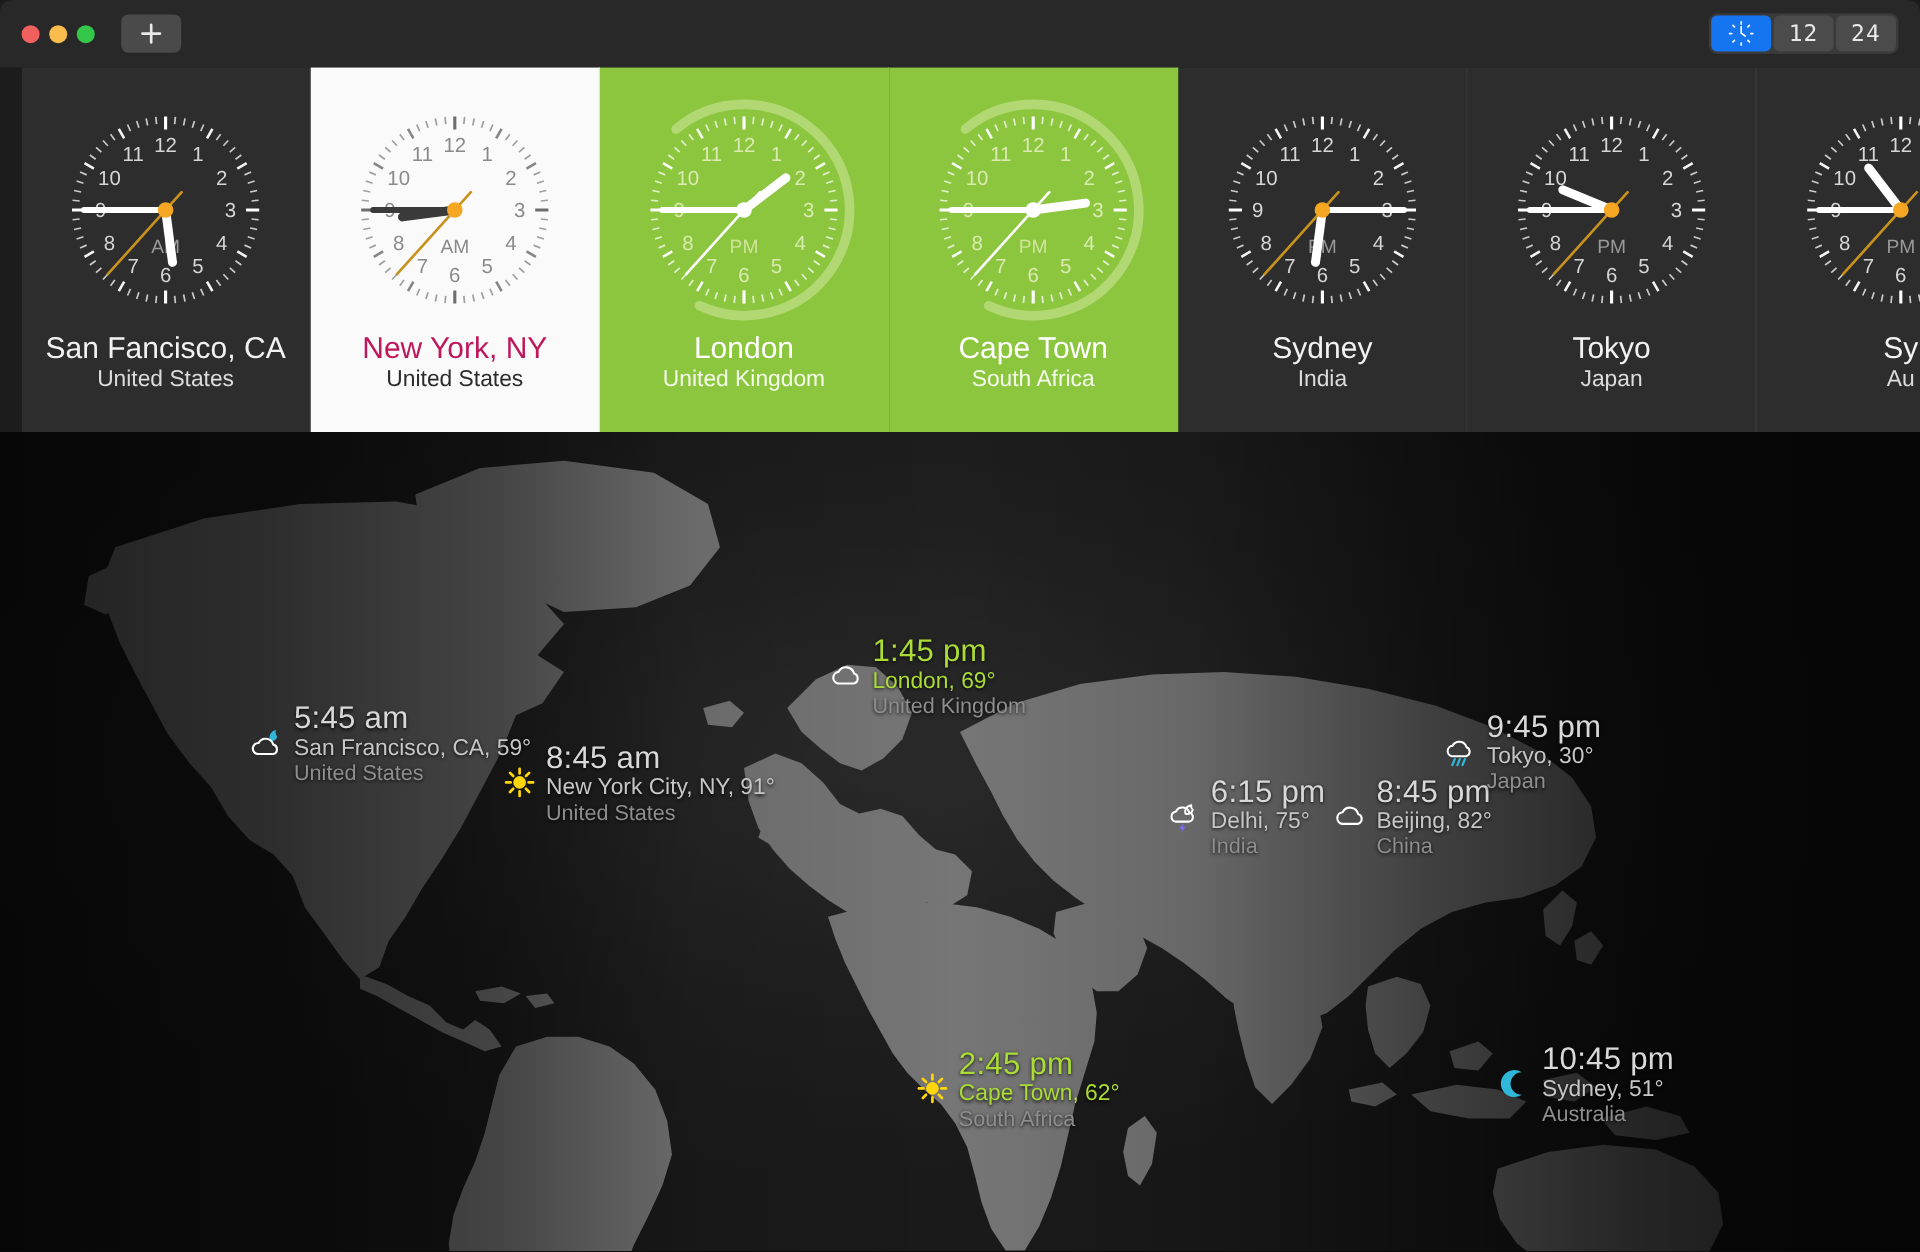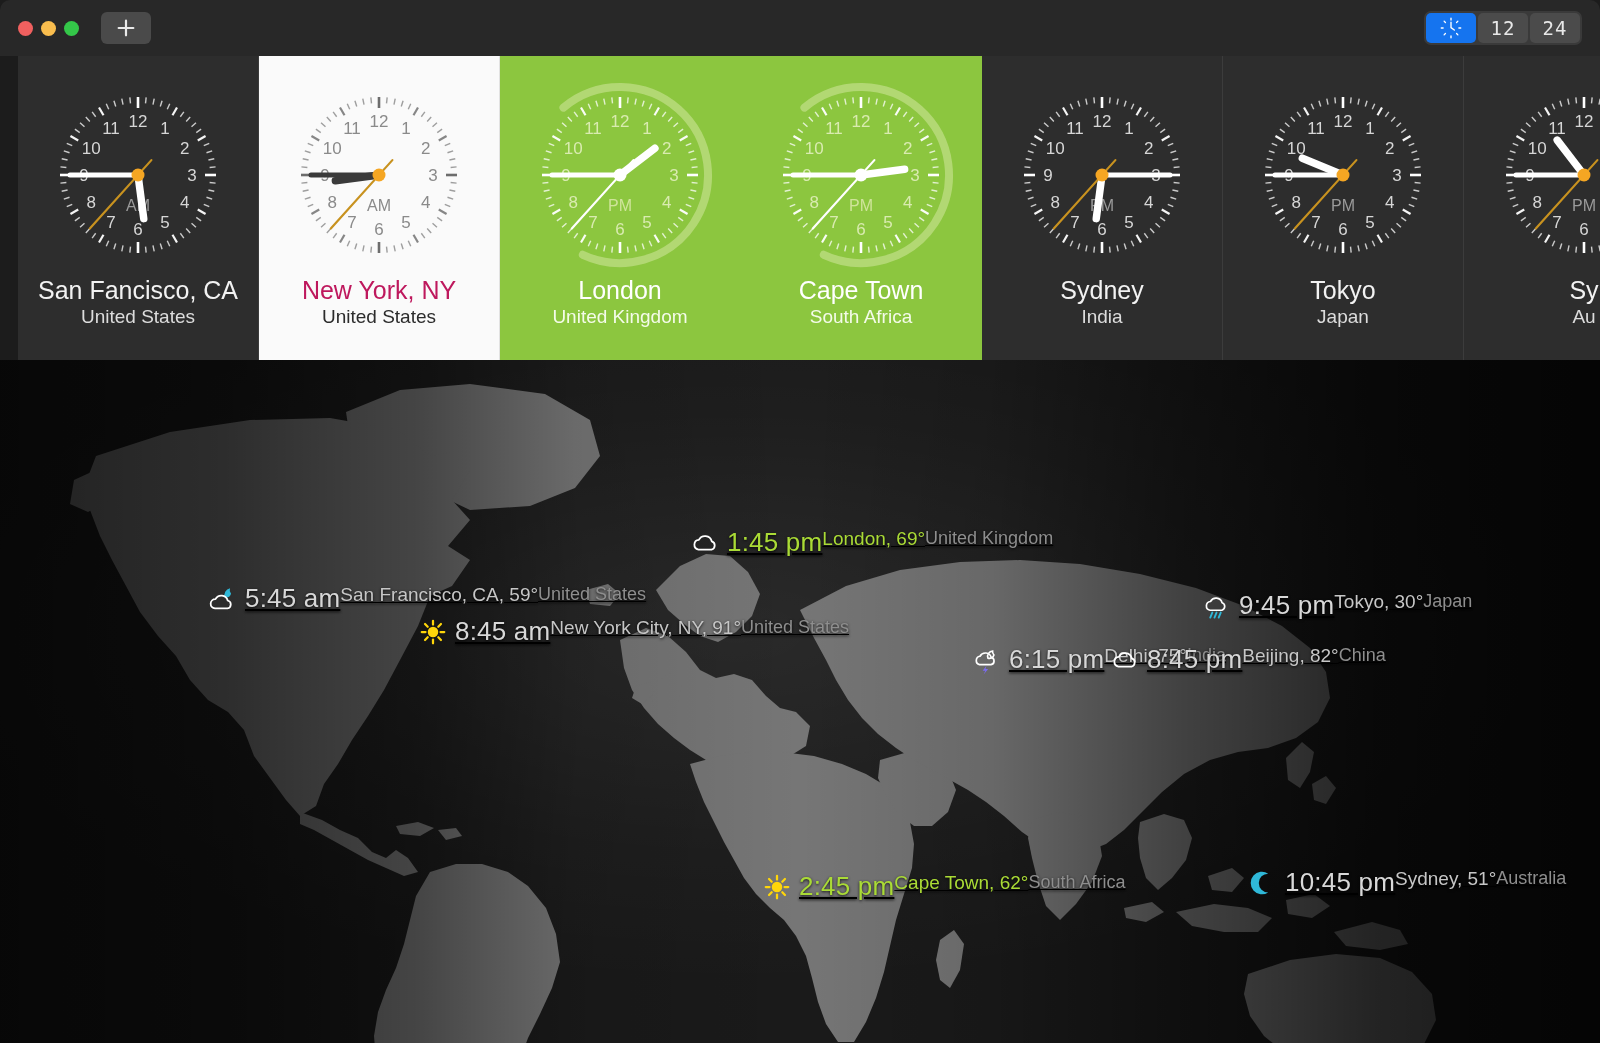--- a/index.html
+++ b/index.html
@@ -153,21 +153,21 @@
   
   .city-label {
     position: absolute;
     display: flex;
     align-items: center;
     gap: 7px;
     white-space: nowrap;
     cursor: pointer;
   }
   .wicon { flex: 0 0 auto; width: 30px; height: 30px; display:block; }
-  .ctext { display: flex; flex-direction: row; line-height: 1.12; text-decoration: underline; }
+  .ctext { display: flex; flex-direction: column; line-height: 1.12; }
   .ctime {
     font-size: 26px;
     color: #d8d8d8;
     letter-spacing: 0.2px;
   }
   .cplace { font-size: 19px; color: #c6c6c6; }
   .cregion { font-size: 18px; color: #8e8e8e; }
   .city-label.green .ctime  { color: #aadb36; }
   .city-label.green .cplace { color: #aadb36; }
 

